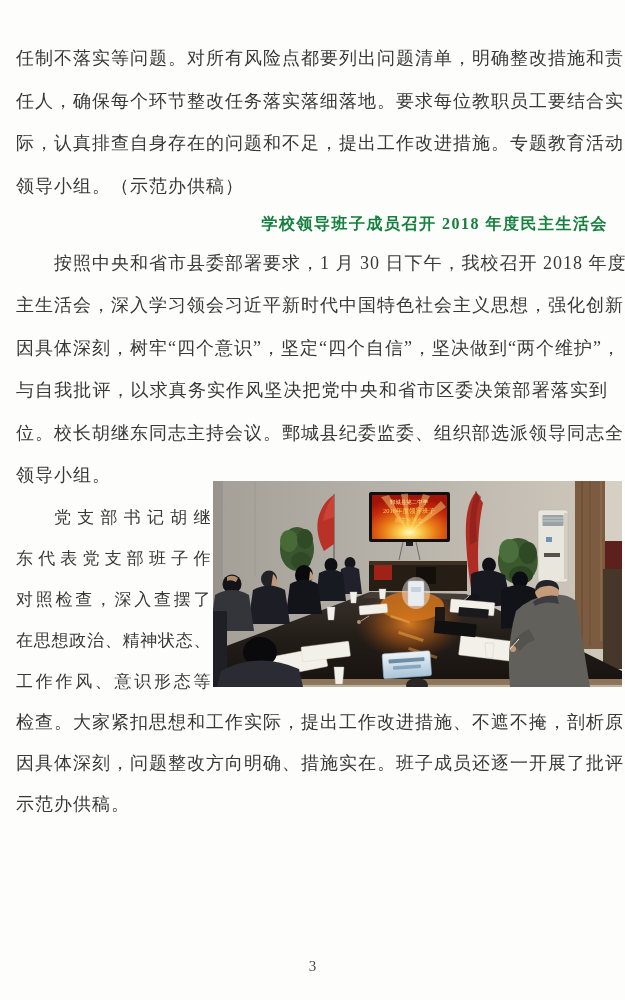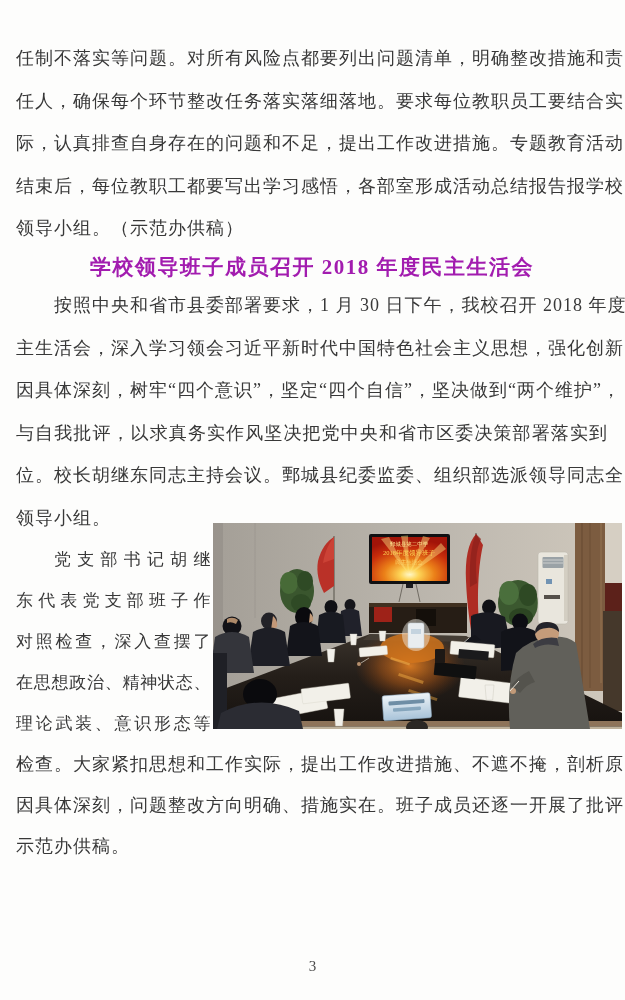--- a/index.html
+++ b/index.html
@@ -6,39 +6,38 @@
   .page{position:relative;width:625px;height:1000px;background:#fdfdfc;overflow:hidden;
         font-family:Liberation Serif, serif;color:#383838;}
   .content{position:absolute;left:16px;top:37px;width:592px;}
   .s1{line-height:42.5px;}
   .s2{line-height:41px;}
   .ln{white-space:nowrap;text-align:justify;text-align-last:justify;
       font-size:18px;letter-spacing:1px;}
   .end{text-align-last:left;}
   .ind{text-indent:38px;}
   .n{font-size:17px;letter-spacing:0.6px;}
-  .title{font-size:21px;font-weight:bold;color:#a21caf;text-align:center;
+  .title{font-size:16px;font-weight:bold;color:#15803d;text-align:right;
          letter-spacing:1.5px;margin:-4px 0;line-height:42.5px;}
   .photo{float:right;width:409px;height:206px;margin:-16px -14px 0 2px;}
   .photo svg{display:block;filter:blur(0.3px) saturate(0.95);}
   .scrtxt{filter:blur(0.55px);}
   .footer{position:absolute;top:958px;left:0;width:625px;text-align:center;
           font-size:15px;color:#4a4a4a;}
 </style>
 </head>
 <body>
 
 <div class="page">
   <div class="content">
 
     <div class="s1">
       <div class="ln">任制不落实等问题。对所有风险点都要列出问题清单，明确整改措施和责</div>
       <div class="ln">任人，确保每个环节整改任务落实落细落地。要求每位教职员工要结合实</div>
       <div class="ln">际，认真排查自身存在的问题和不足，提出工作改进措施。专题教育活动</div>
-      <div class="ln">结束后，每位教职工都要写出学习感悟，各部室形成活动总结报告报学校</div>
       <div class="ln end">领导小组。（示范办供稿）</div>
 
       <div class="title">学校领导班子成员召开 2018 年度民主生活会</div>
 
       <div class="ln ind">按照中央和省市县委部署要求，1 月 30 日下午，我校召开 2018 年度民</div>
       <div class="ln">主生活会，深入学习领会习近平新时代中国特色社会主义思想，强化创新</div>
       <div class="ln">因具体深刻，树牢“四个意识”，坚定“四个自信”，坚决做到“两个维护”，</div>
       <div class="ln">与自我批评，以求真务实作风坚决把党中央和省市区委决策部署落实到</div>
       <div class="ln">位。校长胡继东同志主持会议。鄄城县纪委监委、组织部选派领导同志全</div>
       <div class="ln end">领导小组。</div>
@@ -236,21 +235,21 @@
             <circle cx="300" cy="168" r="3" fill="#c49a76"></circle>
             <line x1="297" y1="168" x2="306" y2="158" stroke="#e8e4da" stroke-width="1"></line>
           </g>
         </svg>
       </div>
 
       <div class="ln n ind">党支部书记胡继</div>
       <div class="ln n">东代表党支部班子作</div>
       <div class="ln n">对照检查，深入查摆了</div>
       <div class="ln n">在思想政治、精神状态、</div>
-      <div class="ln n">理论武装、意识形态等</div>
+      <div class="ln n">工作作风、意识形态等</div>
       <div class="ln">检查。大家紧扣思想和工作实际，提出工作改进措施、不遮不掩，剖析原</div>
       <div class="ln">因具体深刻，问题整改方向明确、措施实在。班子成员还逐一开展了批评</div>
       <div class="ln end">示范办供稿。</div>
     </div>
   </div>
 
   <div class="footer">3</div>
 </div>
 
 </body></html>

